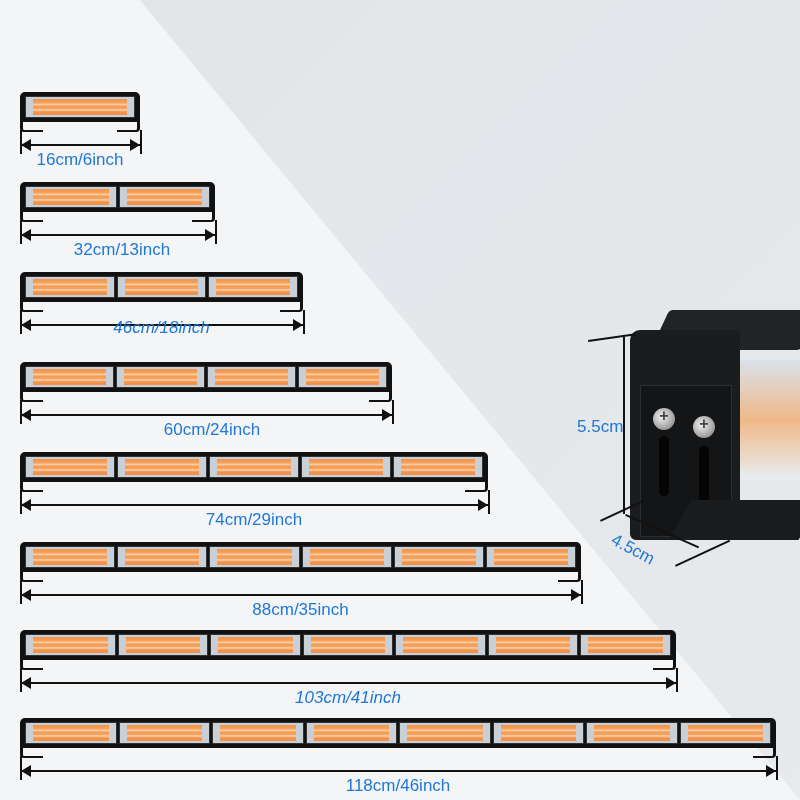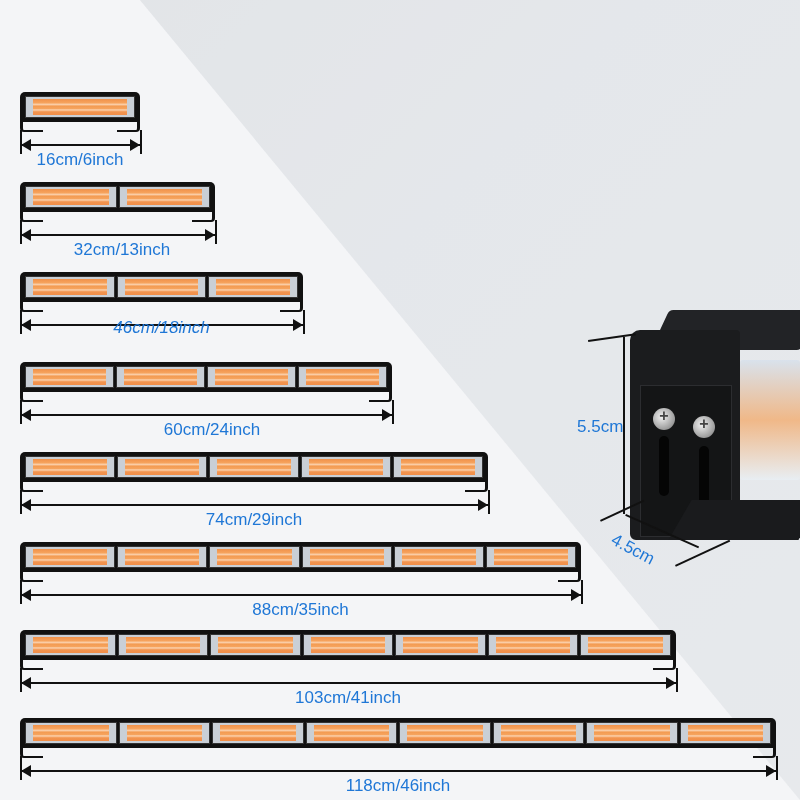--- a/index.html
+++ b/index.html
@@ -257,21 +257,21 @@
             <div class="amber"></div>
           </div>
         </div>
       </div>
       <div class="foot l"></div>
       <div class="foot r"></div>
     </div>
     <div class="tick" style="left: 20px; top: 668px; height: 24px;"></div>
     <div class="tick" style="left: 676px; top: 668px; height: 24px;"></div>
     <div class="dim" style="left: 21px; top: 682px; width: 655px;"></div>
-    <div class="label" style="top: 688px; left: 348px; transform: translateX(-50%);">103cm/41inch</div>
+    <div class="label" style="top: 688px; left: 348px; transform: translateX(-50%); font-style: italic;">103cm/41inch</div>
     <div class="bar" style="left: 20px; top: 718px; width: 756px; height: 40px;">
       <div class="bar-body">
         <div class="bar-lens">
           <div class="seg">
             <div class="amber"></div>
           </div>
           <div class="seg">
             <div class="amber"></div>
           </div>
           <div class="seg">

